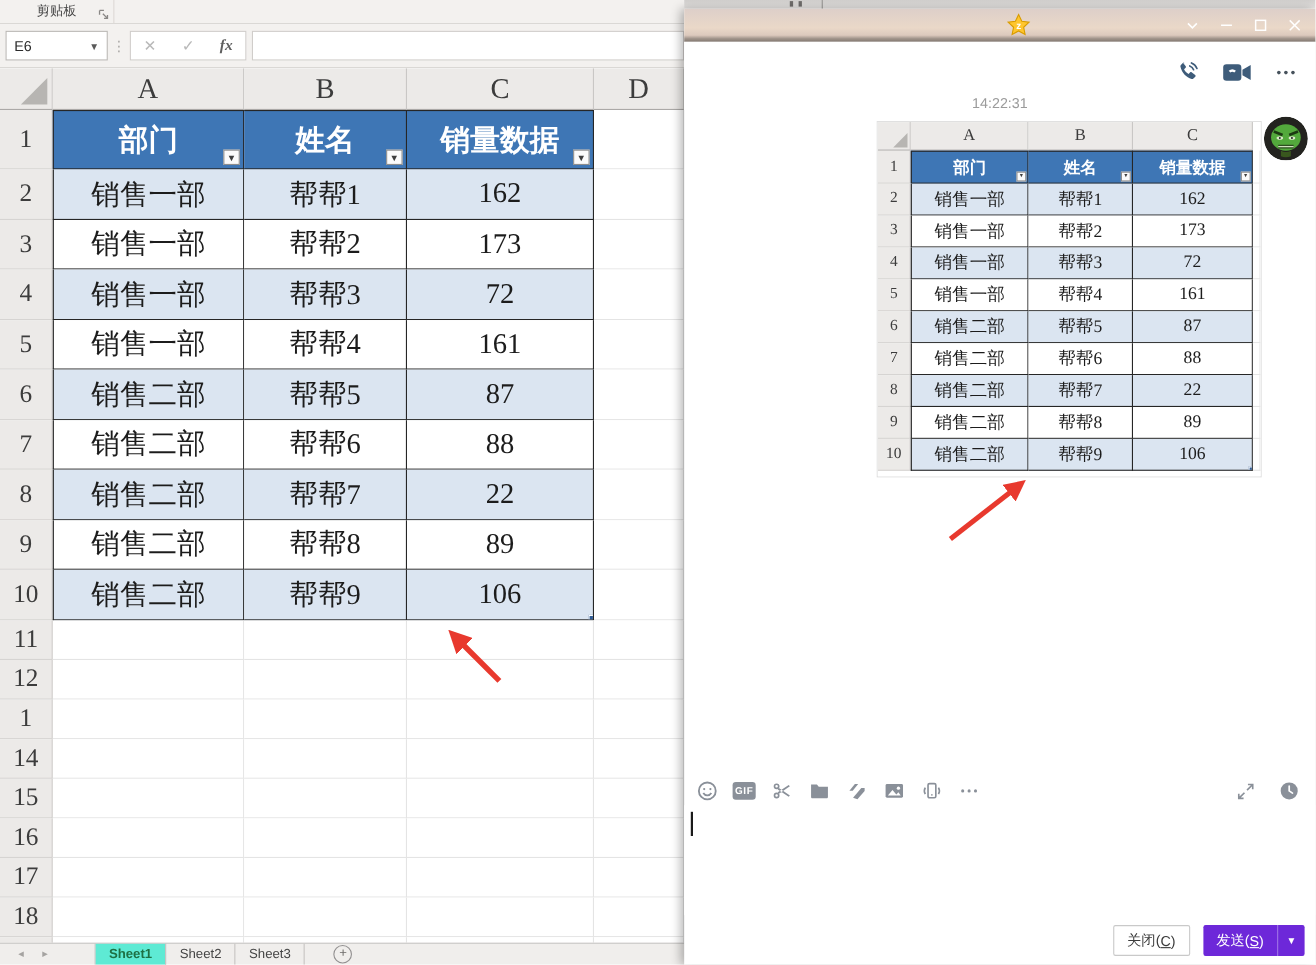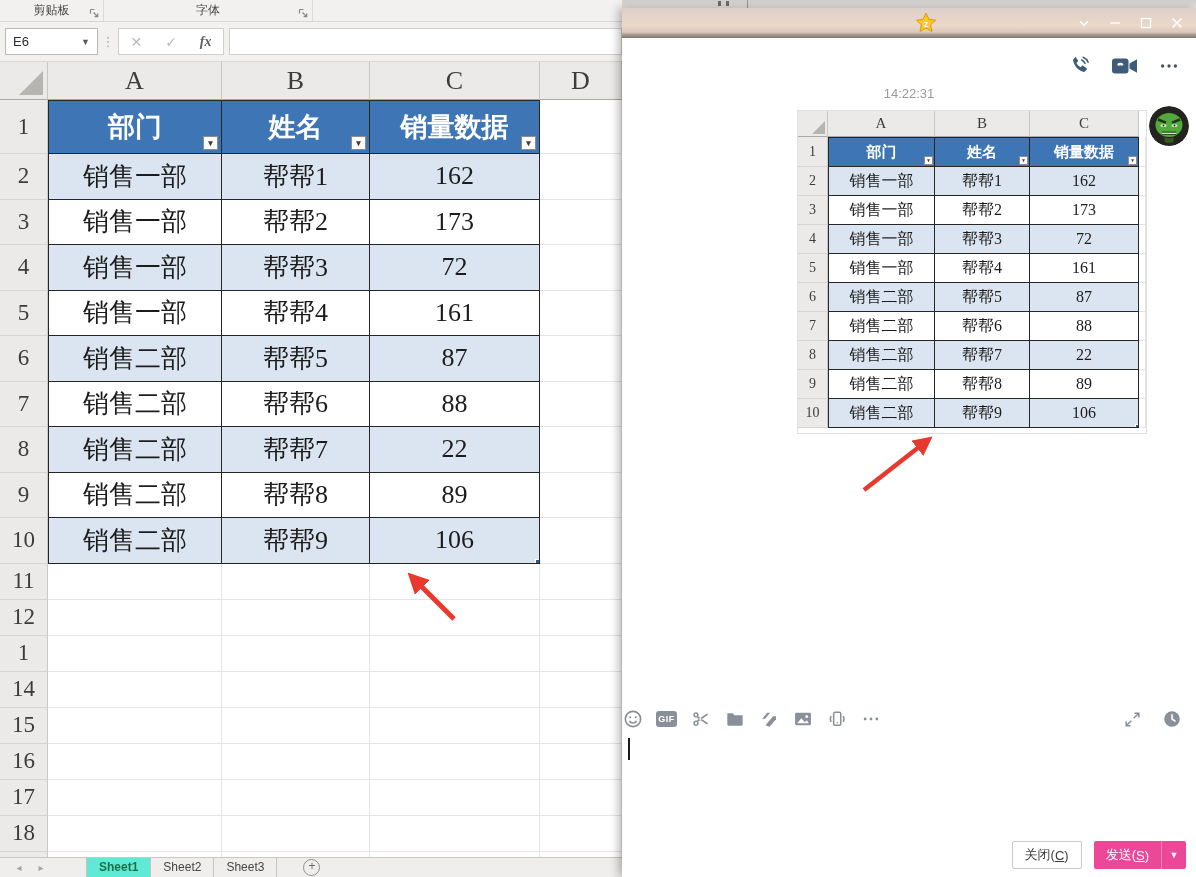--- a/index.html
+++ b/index.html
@@ -69,52 +69,43 @@
   .callrow{position:absolute;top:16px;right:16px;display:flex;align-items:center;gap:20px;}
   .timestamp{position:absolute;top:78px;width:100%;text-align:center;font-size:13px;color:#9b9b9b;}
   .avatar{position:absolute;top:98px;right:7px;width:40px;height:40px;border-radius:50%;overflow:hidden;}
   .msgimg{position:absolute;left:175px;top:102px;width:348px;height:322px;background:#fff;border:1px solid #e0e0e0;box-sizing:content-box;}
   #mini-grid{top:0;left:0;width:348px;height:322px;}
   .mini .ghdr .gcell{font-size:15px;}
   .mini .growhdr{font-size:14px;}
   .mini .thdr{font-size:15px;}
   .mini .tplain,.mini .tstripe{font-size:16px;}
 
-  .inputbar{position:absolute;left:0;top:698px;width:100%;height:26px;display:flex;align-items:center;gap:13px;box-sizing:border-box;}
+  .inputbar{position:absolute;left:0;top:698px;width:100%;height:26px;display:flex;align-items:center;gap:13px;padding-left:10px;box-sizing:border-box;}
   .tbicon{width:21px;height:21px;display:flex;align-items:center;justify-content:center;flex:none;}
   .gifbadge{width:24px;height:16px;background:#8a9099;border-radius:3px;color:#fff;font-size:9px;font-weight:700;display:flex;align-items:center;justify-content:center;letter-spacing:.5px;}
   .tbright{position:absolute;right:14px;top:0;height:26px;display:flex;align-items:center;gap:18px;}
   .inputarea{position:absolute;left:0;top:724px;width:100%;height:100px;background:#fff;}
   .caret{position:absolute;left:6px;top:6px;width:2px;height:22px;background:#1a1a1a;}
   .btnrow{position:absolute;right:10px;bottom:8px;display:flex;align-items:center;gap:12px;}
   .btn-close{width:70px;height:28px;background:#fff;border:1px solid #c9c9c9;border-radius:2px;color:#3a3a3a;font-size:13px;display:flex;align-items:center;justify-content:center;}
-  .btn-send{height:28px;background:#ec4899;border-radius:2px;color:#fff;font-size:13px;display:flex;align-items:center;}
+  .btn-send{height:28px;background:#6d28d9;border-radius:2px;color:#fff;font-size:13px;display:flex;align-items:center;}
   .send-main{padding:0 12px;display:flex;align-items:center;height:100%;}
   .send-chev{width:24px;height:100%;border-left:1px solid rgba(255,255,255,.35);display:flex;align-items:center;justify-content:center;font-size:9px;}
   .u{text-decoration:underline;}
 </style>
 </head>
 <body>
 
 <div id="screen">
 
   <section id="excel">
 
     <div class="ribbon">
       <div class="rgroup" style="width:104px;">
         <span>剪贴板</span>
-        <span class="launcher">
-          <svg viewBox="0 0 11 11" fill="none" stroke="#8a8886" stroke-width="1.2">
-              <path d="M1.5 1.5h4M1.5 1.5v4"></path>
-              <path d="M4.5 4.5l4 4M8.7 5.6v3.1H5.6"></path>
-            </svg>
-        </span>
-      </div>
-      <div class="rgroup" style="width:209px;">
-        <span>字体</span>
         <span class="launcher">
           <svg viewBox="0 0 11 11" fill="none" stroke="#8a8886" stroke-width="1.2">
               <path d="M1.5 1.5h4M1.5 1.5v4"></path>
               <path d="M4.5 4.5l4 4M8.7 5.6v3.1H5.6"></path>
             </svg>
         </span>
       </div>
     </div>
 
     <div class="frow">

